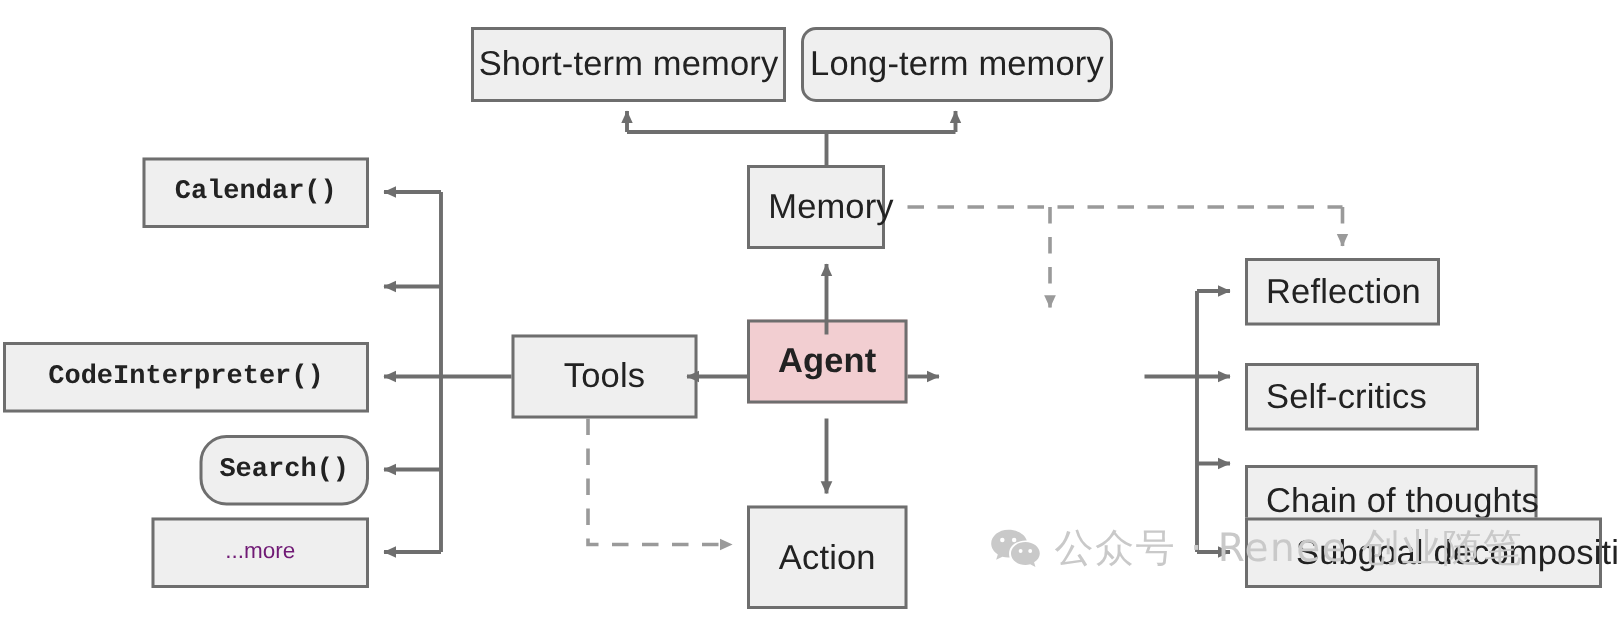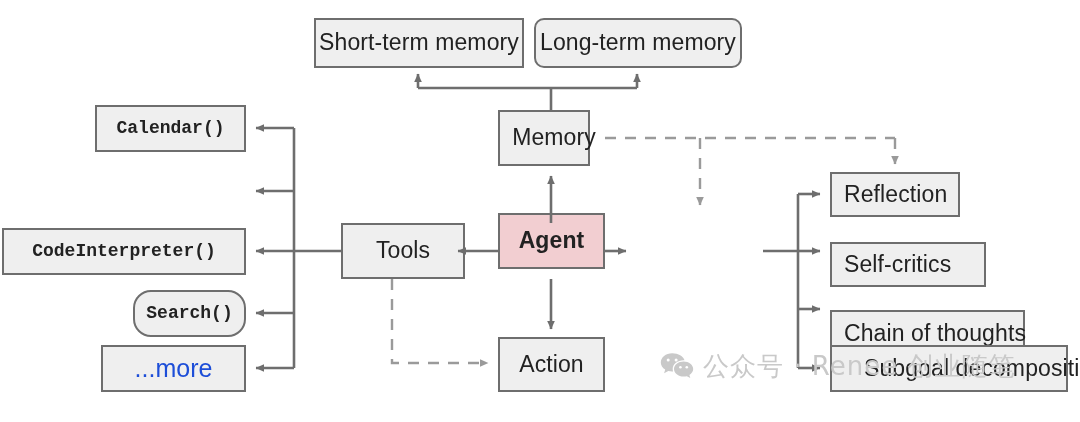--- a/index.html
+++ b/index.html
@@ -43,22 +43,22 @@
   }
   .node.mono {
     font-family: "Liberation Mono", "DejaVu Sans Mono", monospace;
     font-weight: bold;
     font-size: 18px;
     letter-spacing: 0px;
   }
   .node.mono.plain {
     font-family: "Liberation Sans", sans-serif;
     font-weight: normal;
-    font-size: 25px;
-    color: #1d4ed8;
+    font-size: 15px;
+    color: #701a75;
   }
   .node.accent {
     background: #f2ced1;
     font-weight: bold;
   }
   .node.left-align {
     justify-content: flex-start;
     padding-left: 12px;
   }
 
@@ -164,21 +164,21 @@
 
   <div class="node accent" style="left:498px;top:213px;width:107px;height:56px;">
     <span>Agent</span>
   </div>
 
   <div class="node" style="left:341px;top:223px;width:124px;height:56px;">
     <span>Tools</span>
   </div>
 
 
-  <div class="node" style="left:498px;top:337px;width:107px;height:55px;">
+  <div class="node" style="left:498px;top:337px;width:107px;height:69px;">
     <span>Action</span>
   </div>
 
   <div class="node mono" style="left:95px;top:105px;width:151px;height:47px;">
     <span>Calendar()</span>
   </div>
 
 
   <div class="node mono" style="left:2px;top:228px;width:244px;height:47px;">
     <span>CodeInterpreter()</span>

